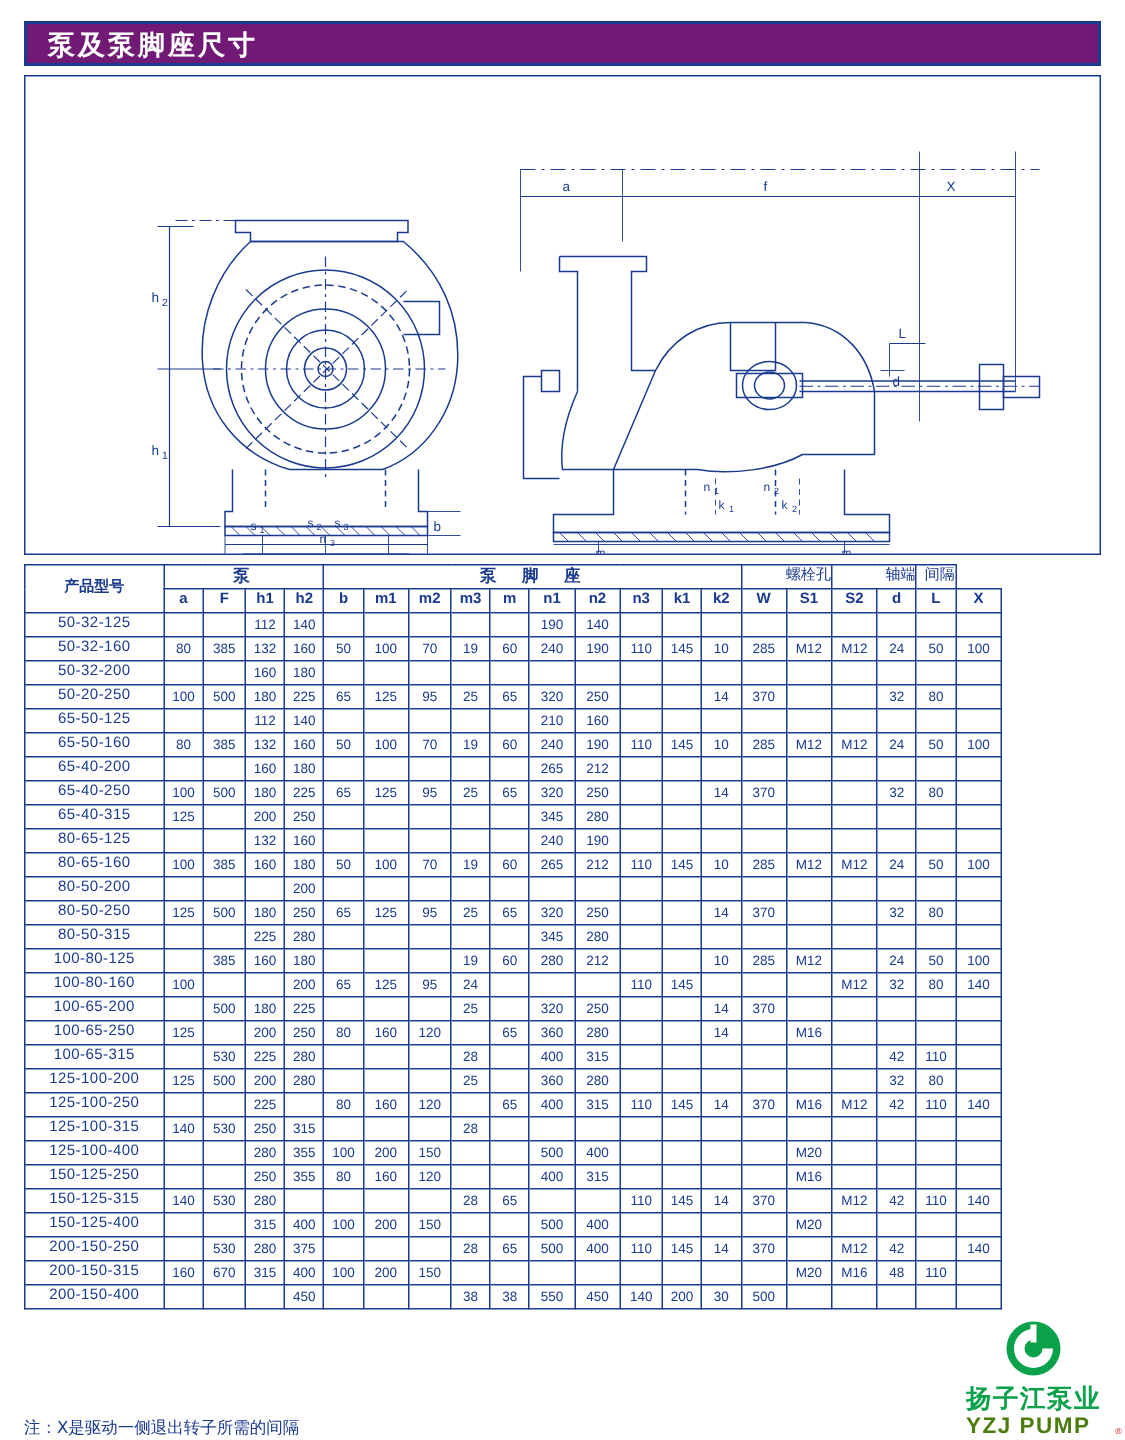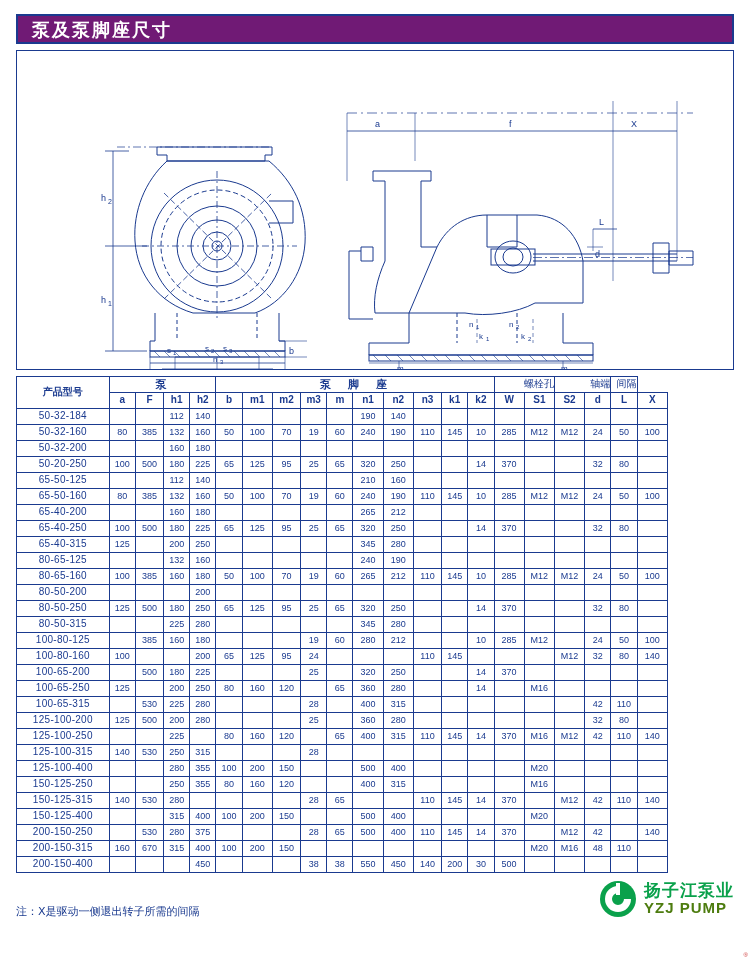--- a/index.html
+++ b/index.html
@@ -63,21 +63,21 @@
   }
   table.spec .grp{font-size:11px;font-weight:bold;letter-spacing:3px;}
   table.spec .hdr2{font-size:10px;font-weight:normal;text-align:right;}
 
   
   .footer{
     margin-top:6px;
     display:flex;align-items:flex-end;justify-content:space-between;
   }
   .note{font-size:11px;color:#1a3a8f;font-family:"DejaVu Sans",sans-serif;}
-  .logo{display:flex;align-items:center;gap:6px;}
+  .logo{display:flex;align-items:center;gap:6px;flex-direction:column;}
   .logo .mark{width:40px;height:40px;position:relative;}
   .logo .txt{line-height:1.05;}
   .logo .cn{color:#0aa14b;font-size:17px;font-weight:bold;font-family:"DejaVu Sans",sans-serif;letter-spacing:1px;}
   .logo .en{color:#4d7c0f;font-size:15px;font-weight:bold;font-family:"Liberation Sans",sans-serif;letter-spacing:1px;}
   .corner{position:absolute;right:2px;bottom:2px;font-size:6px;color:#c33;}
 </style>
 </head>
 <body>
 
 <div class="page">
@@ -305,21 +305,21 @@
           <th>W</th>
           <th>S1</th>
           <th>S2</th>
           <th>d</th>
           <th>L</th>
           <th>X</th>
         </tr>
       </thead>
       <tbody id="tbody">
           <tr>
-            <td class="model">50-32-184</td>
+            <td class="model">50-32-125</td>
             <td></td>
             <td></td>
             <td>112</td>
             <td>140</td>
             <td></td>
             <td></td>
             <td></td>
             <td></td>
             <td></td>
             <td>190</td>

